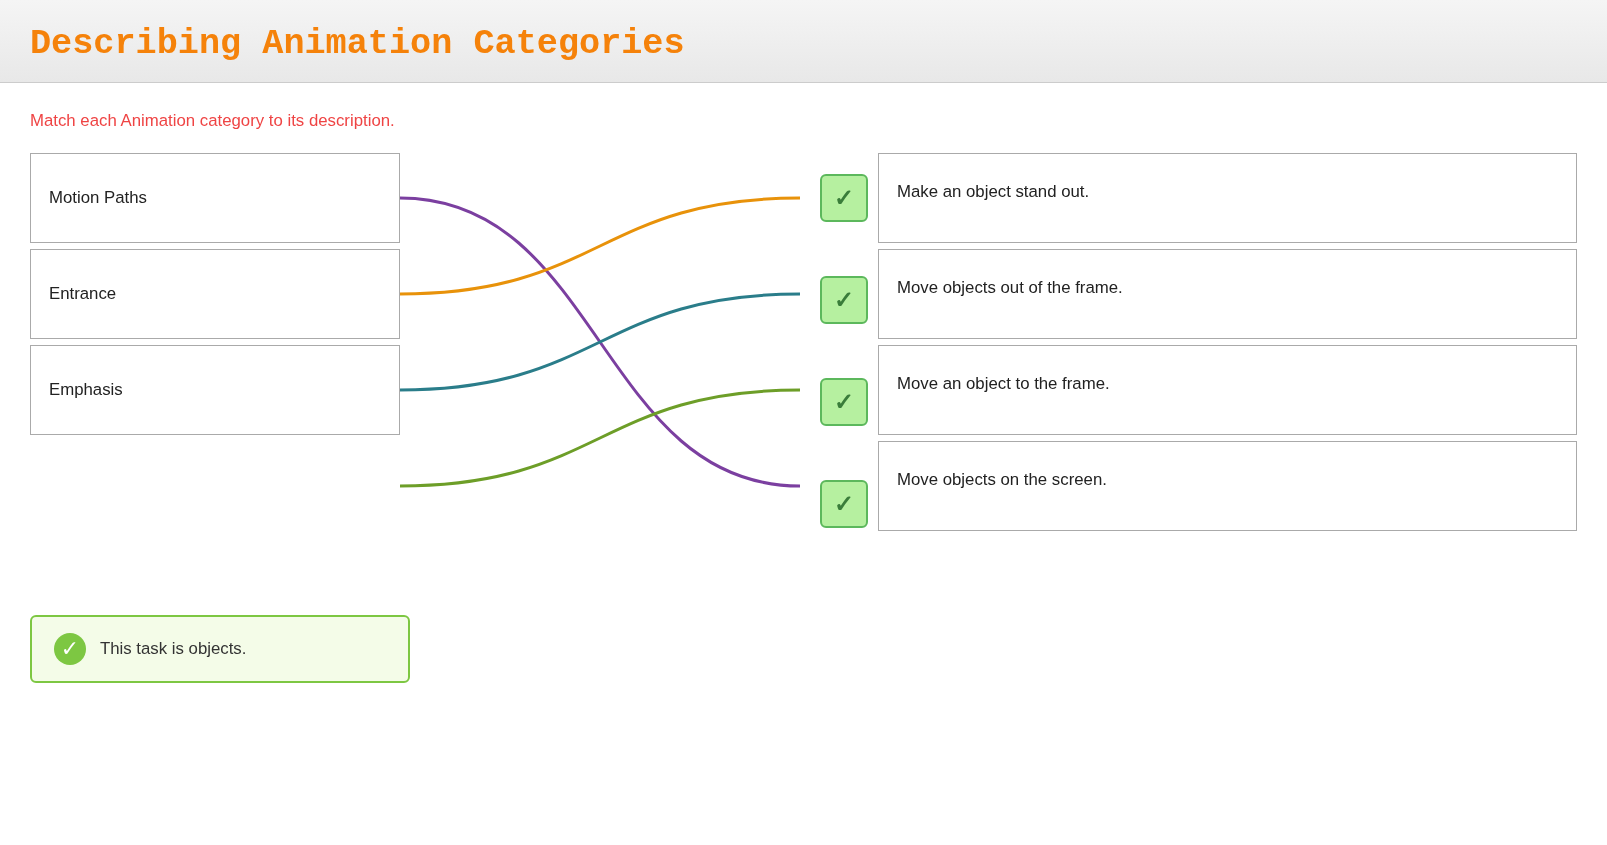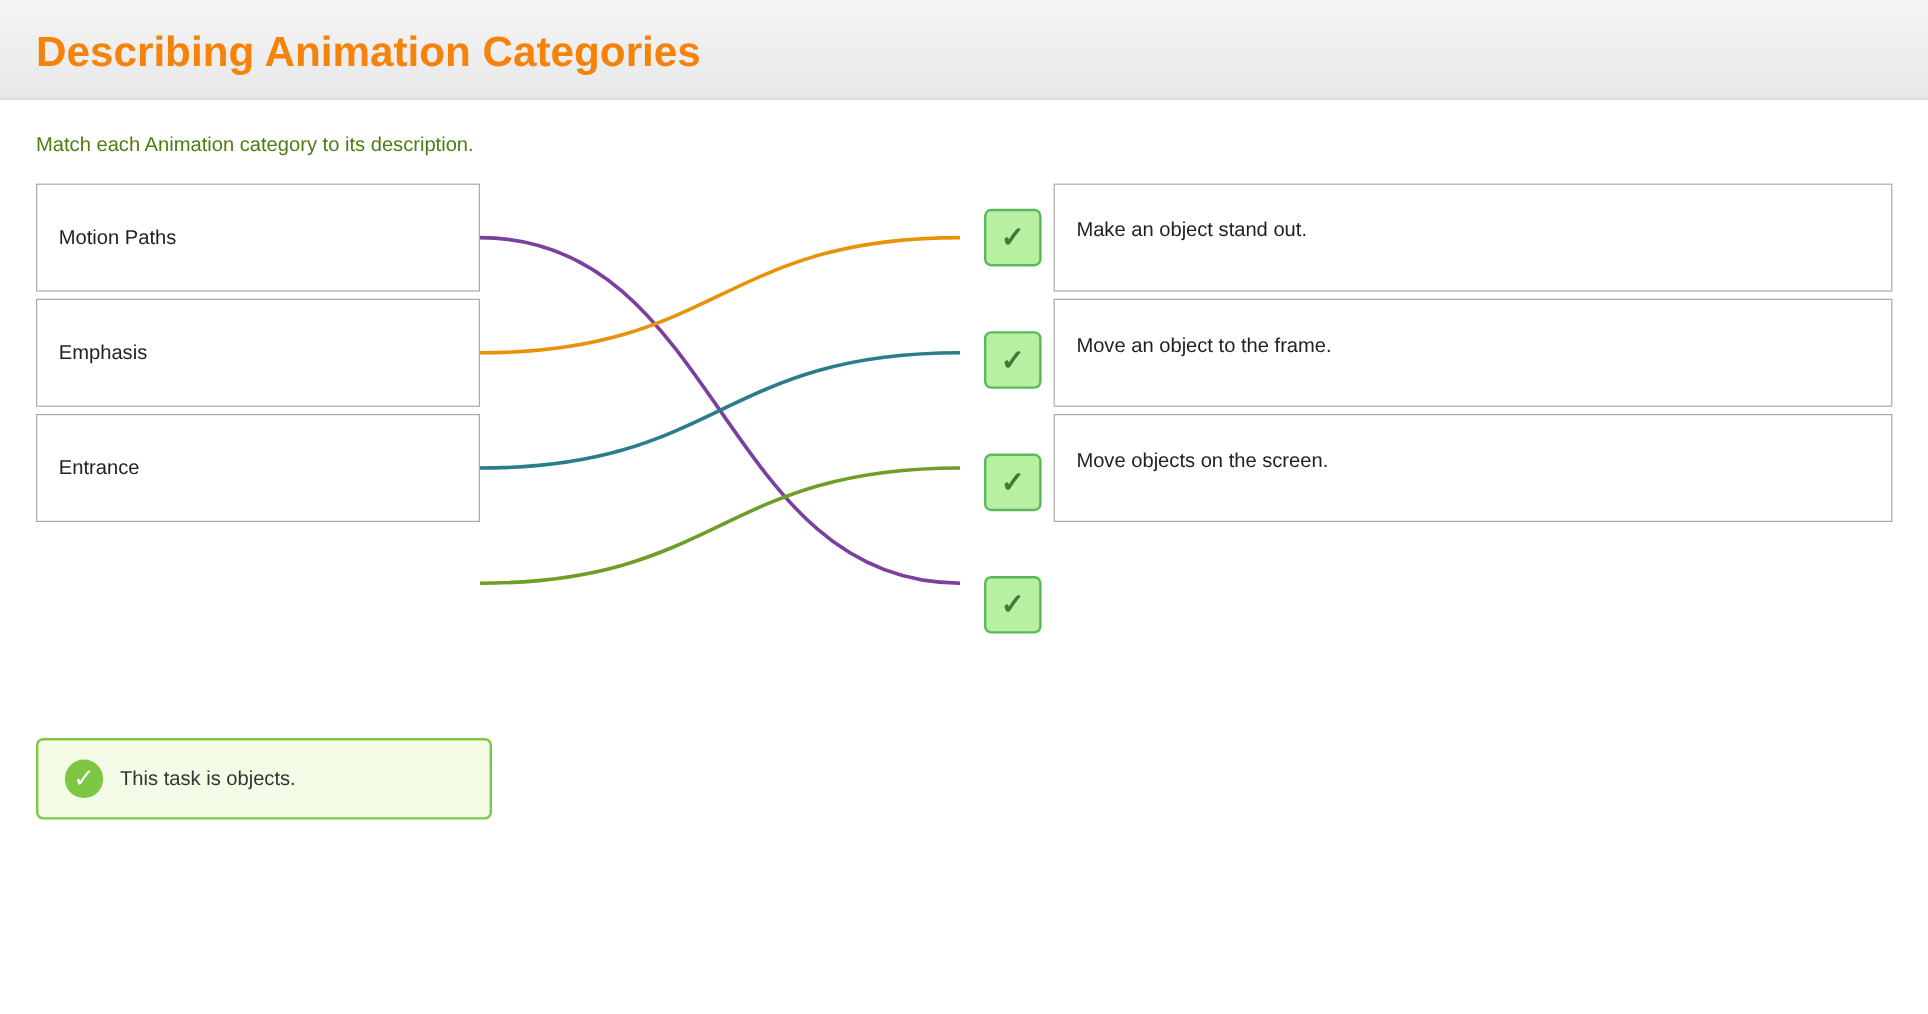--- a/index.html
+++ b/index.html
@@ -5,33 +5,34 @@
     * { box-sizing: border-box; margin: 0; padding: 0; }
     body {
       font-family: Arial, sans-serif;
       background: #fff;
       color: #222;
     }
     .header {
       background: linear-gradient(to bottom, #f5f5f5, #e8e8e8);
       padding: 24px 30px 18px 30px;
       border-bottom: 1px solid #ccc;
+      font-family: Liberation Mono, monospace;
     }
     .header h1 {
       font-size: 2.2em;
       font-weight: bold;
       color: #f5820a;
     }
     .content {
       padding: 28px 30px;
     }
     .instruction {
       font-size: 1.05em;
       margin-bottom: 22px;
-      color: #4d7c0f;
+      color: #ef4444;
     }
     .left-column {
       display: flex;
       flex-direction: column;
       gap: 0;
       width: 370px;
       flex-shrink: 0;
     }
     .left-item {
       border: 1.5px solid #aaa;
@@ -138,24 +139,24 @@
 <div class="content">
   <p class="instruction">Match each Animation category to its description.</p>
 
   <div class="rows-and-connectors">
 
     <div class="left-column">
       <div class="left-item">
         <span>Motion Paths</span>
       </div>
       <div class="left-item">
+        <span>Entrance</span>
+      </div>
+      <div class="left-item">
         <span>Emphasis</span>
-      </div>
-      <div class="left-item">
-        <span>Entrance</span>
       </div>
     </div>
 
     <div class="connector-area">
       <svg viewBox="0 0 400 384" preserveAspectRatio="none" xmlns="http://www.w3.org/2000/svg" style="width:400px;height:384px;">
 
         <path d="M 0,45 C 200,45 200,333 400,333" stroke="#7b3fa0" stroke-width="3" fill="none"></path>
 
         <path d="M 0,141 C 200,141 200,45 400,45" stroke="#e8920a" stroke-width="3" fill="none"></path>
 
@@ -176,20 +177,23 @@
         <div class="check-box">✓</div>
       </div>
       <div class="check-wrapper">
         <div class="check-box">✓</div>
       </div>
     </div>
 
     <div class="right-column">
       <div class="right-item">
         <span>Make an object stand out.</span>
+      </div>
+      <div class="right-item">
+        <span>Move objects out of the frame.</span>
       </div>
       <div class="right-item">
         <span>Move an object to the frame.</span>
       </div>
       <div class="right-item">
         <span>Move objects on the screen.</span>
       </div>
     </div>
   </div>
 

